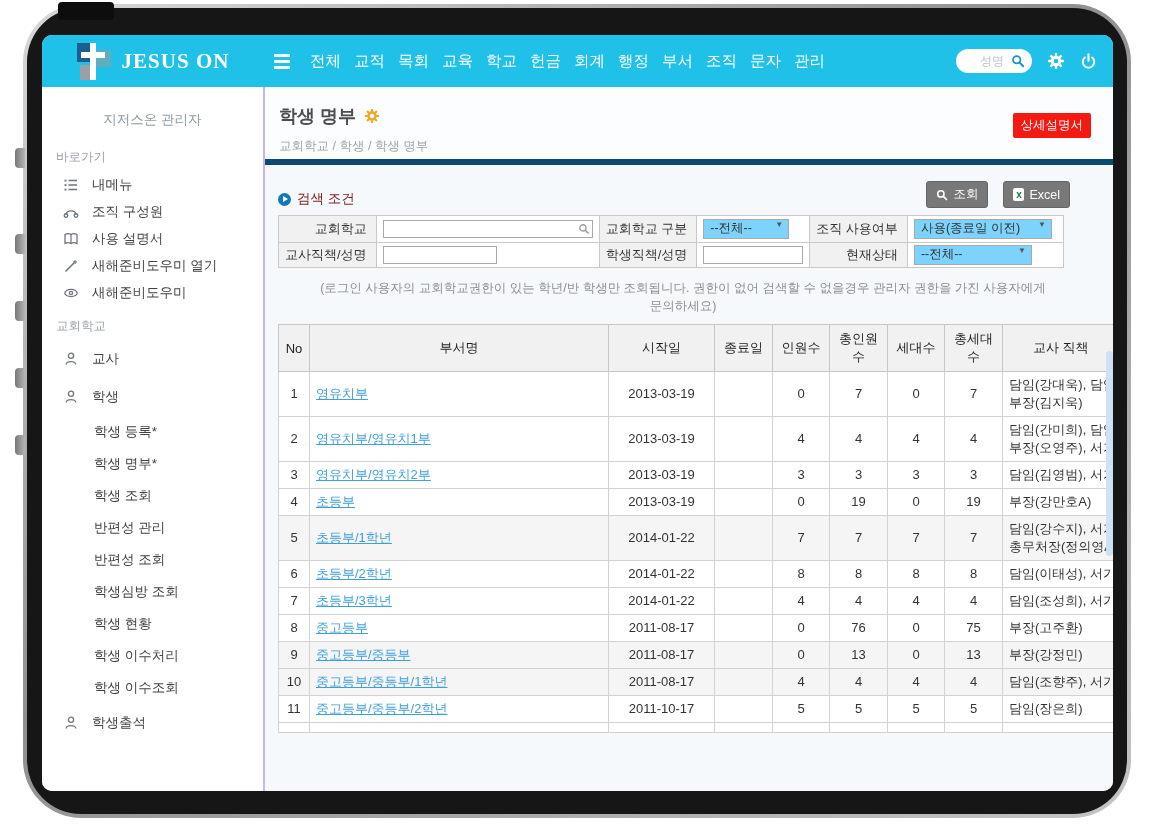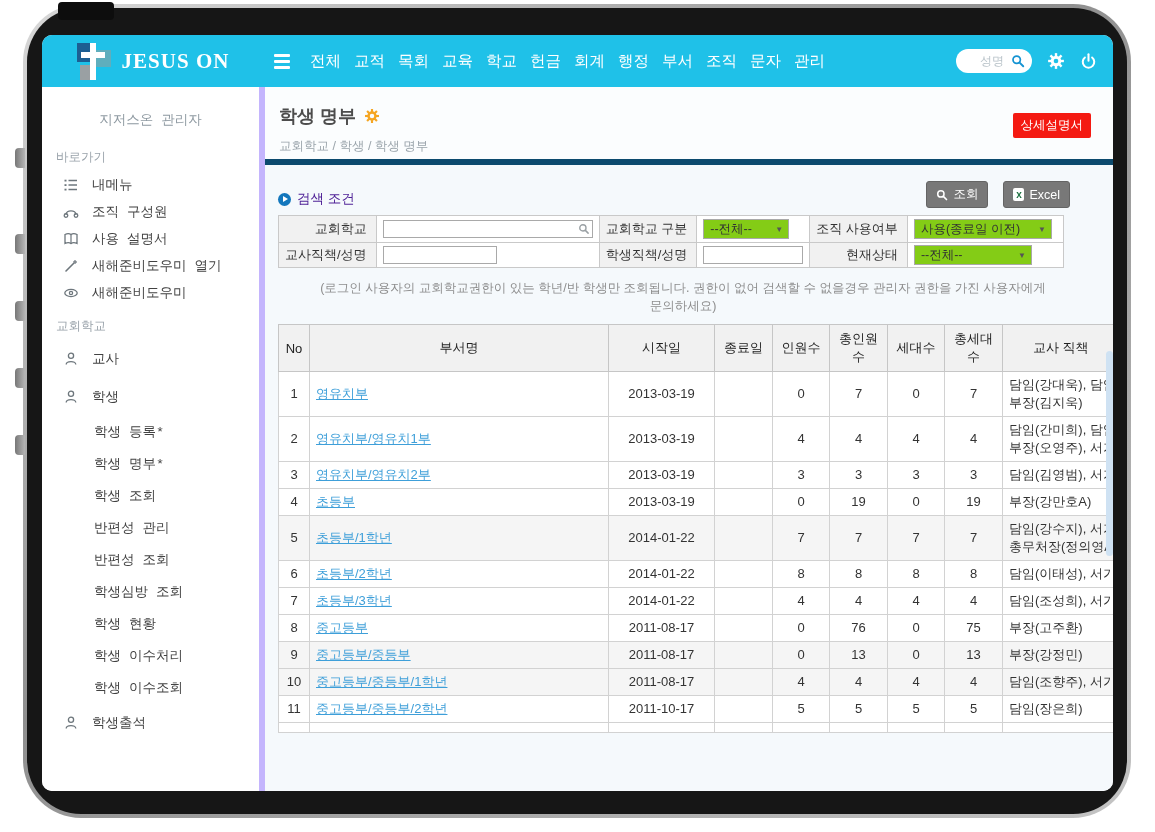--- a/index.html
+++ b/index.html
@@ -35,60 +35,60 @@
   .topbar-right{margin-left:auto;display:flex;align-items:center;gap:15px;padding-right:16px;}
   .hsearch{width:76px;height:24px;background:#fff;border-radius:12px;display:flex;align-items:center;
     justify-content:flex-end;gap:5px;padding:0 7px;}
   .hsearch input{border:none;outline:none;width:40px;font-size:12px;color:#333;text-align:right;background:transparent;}
   .hsearch input::placeholder{color:#b9c3c9;}
 
   
   .body-row{flex:1;display:flex;min-height:0;}
 
   
-  .sidebar{width:223px;flex:0 0 223px;background:#fff;border-right:6px solid #c4b5fd;padding-top:24px;
-    font-size:13.5px;color:#424242;overflow:hidden;font-family:Liberation Mono, monospace;}
+  .sidebar{width:223px;flex:0 0 223px;background:#fff;border-right:2px solid #c4b5fd;padding-top:24px;
+    font-size:13.5px;color:#424242;overflow:hidden;}
   .sb-user{text-align:center;color:#8e99a1;margin-bottom:8px;}
   .sb-section{color:#9aa3ab;font-size:12.5px;padding:12px 0 5px 14px;}
   .sb-item{display:flex;align-items:center;gap:13px;padding:4.5px 0 4.5px 21px;cursor:pointer;}
   .sb-item.big{padding:10px 0 10px 21px;}
   .sb-item svg{flex:0 0 16px;}
   .sb-sub{padding:7px 0 7px 52px;cursor:pointer;}
 
   
   .main{flex:1;background:#f5f9fc;overflow:hidden;position:relative;}
   .page-head{background:#fbfdfe;border-bottom:6px solid #0c4a6e;padding:17px 18px 4px 14px;position:relative;}
   .page-title{font-size:18px;font-weight:bold;color:#4c4c4c;display:flex;align-items:center;gap:8px;}
   .breadcrumb{margin-top:10px;color:#9aa4ab;font-size:12.5px;}
   .manual-btn{position:absolute;right:22px;top:26px;background:#f41a12;color:#fff;font-size:12.5px;
     font-weight:normal;padding:4px 8px;border-radius:2px;cursor:pointer;}
 
   .content{padding:16px 0 0 13px;}
-  .sec-title{font-size:13.5px;color:#4c1d95;display:flex;align-items:center;gap:6px;}
+  .sec-title{font-size:13.5px;color:#7f1d1d;display:flex;align-items:center;gap:6px;}
   .bullet{width:13px;height:13px;border-radius:50%;background:#1377bd;position:relative;flex:0 0 13px;}
   .bullet::after{content:"";position:absolute;left:5px;top:3.5px;border-left:5px solid #fff;
     border-top:3px solid transparent;border-bottom:3px solid transparent;}
 
   .search-head{width:792px;display:flex;justify-content:space-between;align-items:flex-end;margin-bottom:7px;}
   .btns{display:flex;gap:15px;}
   .gbtn{background:#787878;color:#fff;font-size:12.5px;padding:4px 9px;border-radius:3px;display:flex;
     align-items:center;gap:5px;cursor:pointer;border:1px solid #646464;}
   .excel-ic{width:11px;height:13px;background:#fff;border-radius:2px;display:flex;align-items:center;
     justify-content:center;}
   .excel-ic::after{content:"x";color:#1f7244;font-size:10px;font-weight:bold;line-height:1;}
 
   table{border-collapse:collapse;}
   .form-table{width:786px;background:#fff;font-size:13px;color:#333;}
   .form-table td{border:1px solid #c9c9c9;padding:3px 6px;height:25px;}
   .form-table td.lbl{background:#f1f1f1;text-align:right;padding-right:9px;white-space:nowrap;}
   .ibox{height:18px;border:1px solid #a9a9a9;background:#fff;outline:none;font-size:12.5px;padding:0 4px;}
   .search-ibox-wrap{position:relative;display:inline-flex;align-items:center;}
   .search-ibox-wrap svg{position:absolute;right:3px;}
-  .sel{display:inline-flex;justify-content:space-between;align-items:center;border:1px solid #a9a9a9;
-    height:20px;padding:0 5px 0 6px;font-size:12.5px;color:#333;background:#84cc16;cursor:pointer;}
+  .sel{display:inline-flex;justify-content:space-between;border:1px solid #a9a9a9;
+    height:20px;padding:0 5px 0 6px;font-size:12.5px;color:#333;background:#7dd3fc;cursor:pointer;}
   .sel::after{content:"▼";font-size:8px;color:#555;margin-left:6px;}
 
   .note{width:810px;text-align:center;color:#8d8d8d;font-size:12.5px;margin:11px 0 9px;line-height:1.45;}
 
   .results-head{width:831px;display:flex;justify-content:space-between;align-items:center;margin:4px 0 7px;}
   .cb-wrap{display:flex;align-items:center;gap:6px;font-size:12.5px;color:#555;cursor:pointer;}
   .cb{width:13px;height:13px;border:1px solid #878787;background:#fdfdfd;display:inline-flex;
     align-items:center;justify-content:center;}
   .cb::after{content:"✔";font-size:10px;color:#2e2e2e;line-height:1;}
 

